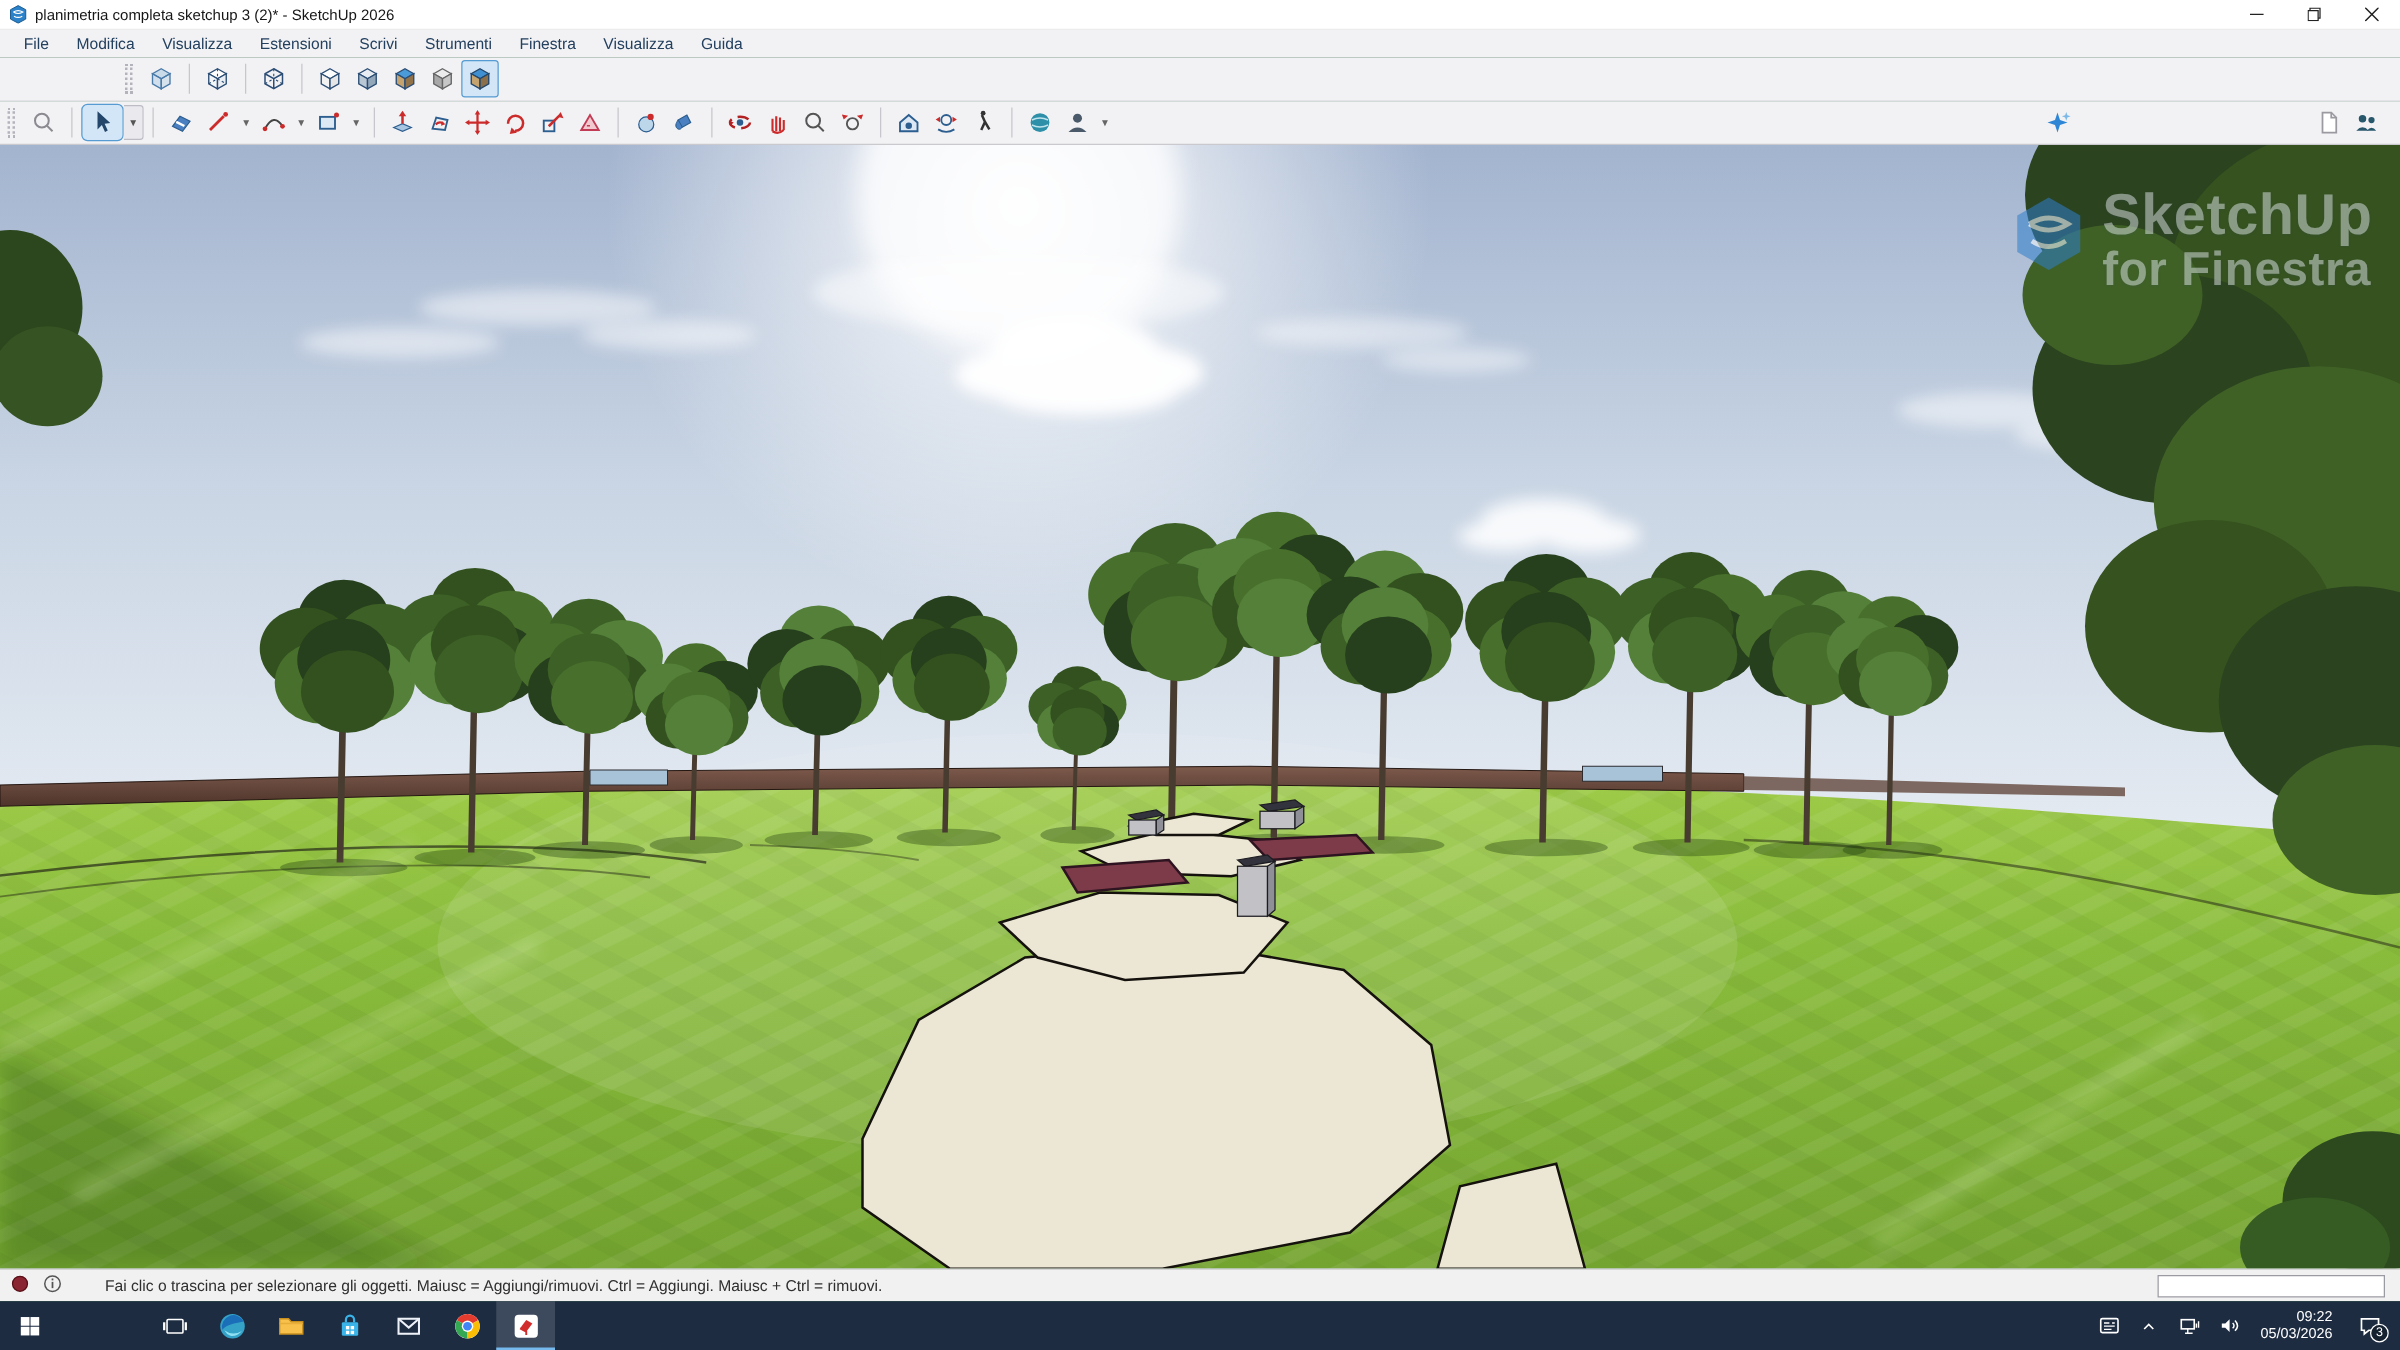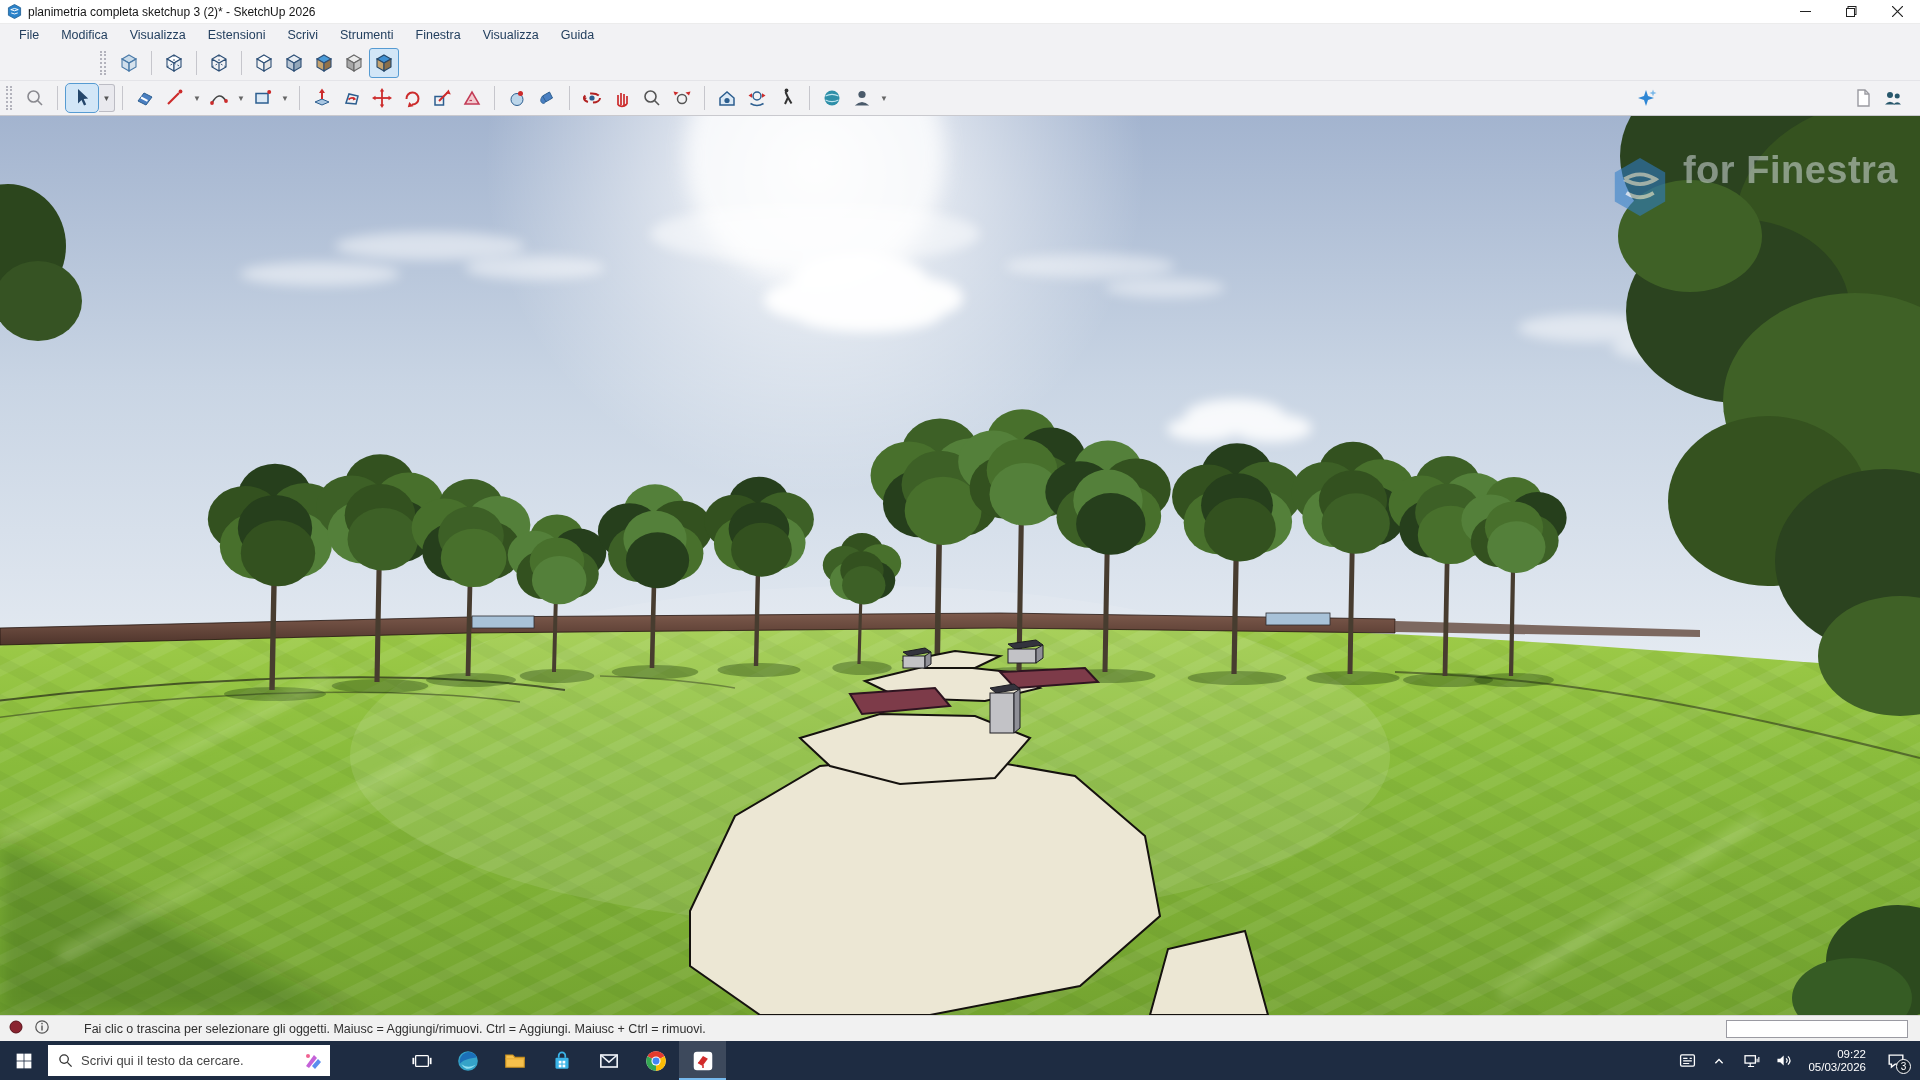--- a/index.html
+++ b/index.html
@@ -685,20 +685,21 @@
     </svg>
 
     <div class="watermark">
       <span class="wm-logo">
         <svg width="62" height="62" viewBox="0 0 32 32">
             <polygon points="16,1 29,8.5 29,23.5 16,31 3,23.5 3,8.5" fill="#2f7dc9" opacity="0.9"></polygon>
             <path d="M8,12 q8,-5 16,0 q-8,5 -16,0 M9,19 q7,4.5 14,0" stroke="#e8f1fa" stroke-width="2" fill="none"></path>
           </svg>
       </span>
       <div class="wm-text">
+        <div class="wm-line1">SketchUp</div>
         <div class="wm-line2">for Finestra</div>
       </div>
     </div>
   </div>
 
   <div class="statusbar">
     <div class="status-icons">
       <span><svg width="16" height="16" viewBox="0 0 16 16">
             <circle cx="8" cy="8" r="6" fill="#8a2430" stroke="#591018"></circle>
           </svg></span>
@@ -716,36 +717,20 @@
     <div class="tb-start">
       <svg width="18" height="18" viewBox="0 0 22 22">
           <g fill="#fff">
             <rect x="2" y="2" width="8.5" height="8.5"></rect>
             <rect x="11.5" y="2" width="8.5" height="8.5"></rect>
             <rect x="2" y="11.5" width="8.5" height="8.5"></rect>
             <rect x="11.5" y="11.5" width="8.5" height="8.5"></rect>
           </g>
         </svg>
     </div>
-    <div class="tb-search">
-      <span style="margin-right:8px;display:flex;">
-          <svg width="15" height="15" viewBox="0 0 16 16">
-            <circle cx="6.5" cy="6.5" r="4.5" fill="none" stroke="#333" stroke-width="1.4"></circle>
-            <line x1="10" y1="10" x2="14.5" y2="14.5" stroke="#333" stroke-width="1.4"></line>
-          </svg>
-        </span>
-      <input placeholder="Scrivi qui il testo da cercare." style="">
-      <span style="display:flex;">
-          <svg width="22" height="22" viewBox="0 0 22 22">
-            <path d="M4,16 L12,5 L15,8 L7,18 Z" fill="#c462d8"></path>
-            <path d="M10,16 L16,9 L19,12 L13,19 Z" fill="#5b8dee"></path>
-            <circle cx="6" cy="6" r="2" fill="#f06292"></circle>
-          </svg>
-        </span>
-    </div>
     <div class="tb-taskview">
       <svg width="20" height="18" viewBox="0 0 22 18">
           <rect x="4" y="3" width="14" height="12" rx="1" fill="none" stroke="#fff" stroke-width="1.4"></rect>
           <rect x="0.5" y="5.5" width="2" height="7" fill="#fff"></rect>
           <rect x="19.5" y="5.5" width="2" height="7" fill="#fff"></rect>
         </svg>
     </div>
     <span id="taskbar-apps" style="display:flex;height:100%;">
         <div class="tb-app">
           <svg width="24" height="24" viewBox="0 0 22 22">

